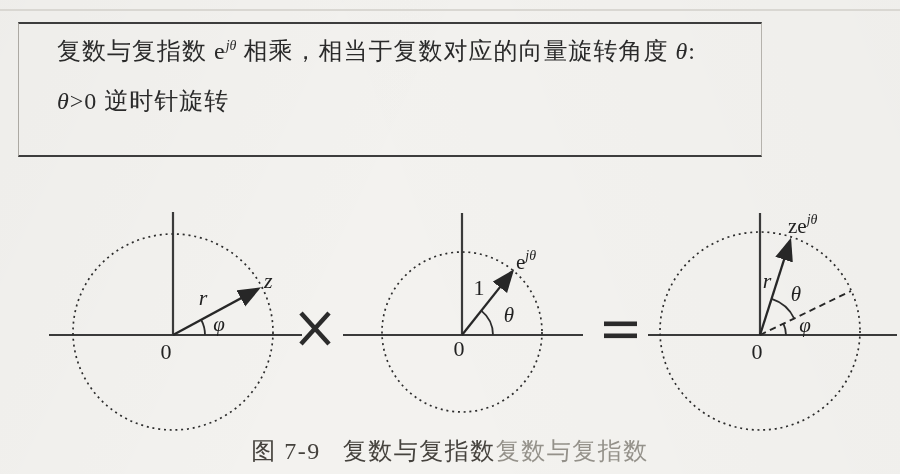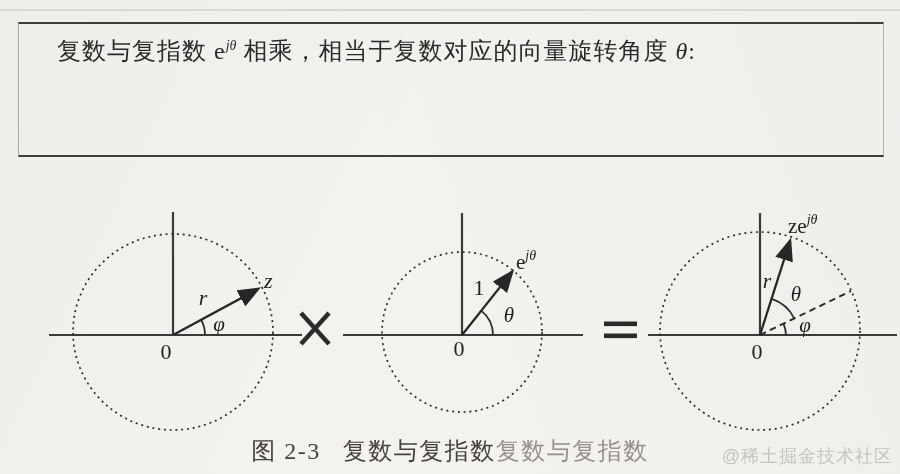--- a/index.html
+++ b/index.html
@@ -12,21 +12,21 @@
       #f3f2ef;
     overflow: hidden;
     font-family: "Liberation Serif", "DejaVu Serif", serif;
     color: #262626;
   }
   .ghost-line-top {
     position: absolute; top: 9px; left: 0; width: 100%; height: 2px;
     background: #d9d7d2;
   }
   .info-box {
-    position: absolute; top: 22px; left: 18px; width: 866px; height: 135px;
+    position: absolute; top: 22px; left: 18px; width: 744px; height: 135px;
     border-top: 2.5px solid #3d3d3d;
     border-bottom: 2.5px solid #3d3d3d;
     border-left: 1px solid #aca9a3;
     border-right: 1px solid #b5b2ac;
     box-sizing: border-box;
     padding: 6px 0 0 38px;
   }
   .box-line {
     margin: 0; padding: 0;
     font-size: 24px; line-height: 42px;
@@ -68,20 +68,21 @@
 </style>
 </head>
 <body>
 
 <div class="page">
 
   <div class="ghost-line-top"></div>
 
   <div class="info-box">
     <p class="box-line l1"><span>复数与复指数 </span><span class="math-e"><span>e</span><sup>jθ</sup></span><span> 相乘，相当于复数对应的向量旋转角度 </span><i>θ</i><span>:</span></p>
+    <p class="box-line l2"><i>θ</i><span>&gt;0 逆时针旋转</span></p>
   </div>
 
   <svg class="diagram-svg" width="900" height="250" viewBox="0 0 900 250">
     <defs>
       <marker id="ah" markerWidth="11" markerHeight="9" refX="8.5" refY="4" orient="auto">
         <path d="M0,0 L10,4 L0,8 z" fill="#272727"></path>
       </marker>
     </defs>
 
     <g>
@@ -127,17 +128,16 @@
       <path class="arc" d="M 794.4 123.9 A 38 38 0 0 0 771.7 103.9"></path>
       <path class="arc" d="M 786 140 A 26 26 0 0 0 783.5 128.9"></path>
       <text class="lbl-sm" x="788" y="38"><tspan>ze</tspan><tspan class="sup-t" dy="-9">jθ</tspan></text>
       <text class="lbl it" x="767" y="93" text-anchor="middle">r</text>
       <text class="lbl-sm it" x="796" y="106" text-anchor="middle">θ</text>
       <text class="lbl-sm it" x="805" y="137" text-anchor="middle">φ</text>
       <text class="lbl" x="757" y="164" text-anchor="middle">0</text>
     </g>
   </svg>
 
-  <div class="caption"><span class="fig-label">图 2-3</span><span>复数与复指数</span><span class="faded">复数与复指数</span></div>
+  <div class="caption"><span class="fig-label">图 7-9</span><span>复数与复指数</span><span class="faded">复数与复指数</span></div>
 
-  <div class="watermark">@稀土掘金技术社区</div>
 
 </div>
 
 </body></html>

